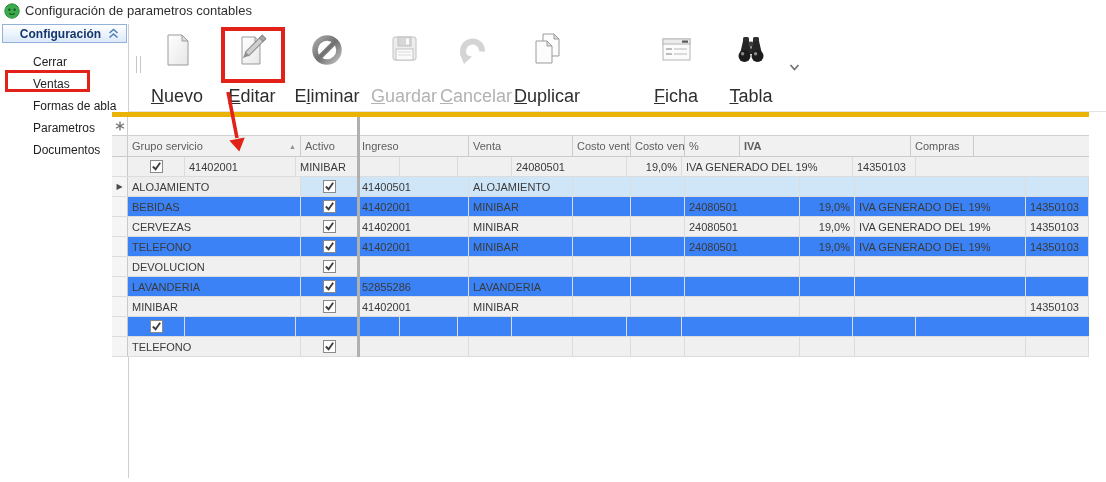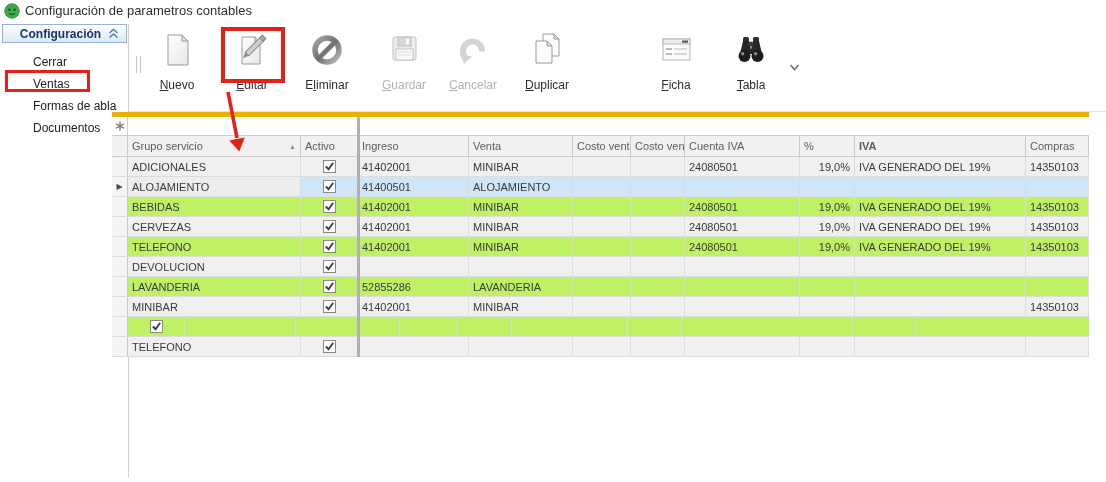--- a/index.html
+++ b/index.html
@@ -22,35 +22,35 @@
   .side-item { height:22px; line-height:22px; padding-left:33px; font-size:12px; color:#1d1d1d; cursor:pointer; white-space:nowrap; }
 
   .vline { position:absolute; left:128px; top:24px; width:1px; height:454px; background:#cfcfcf; }
 
   
   .gripper { position:absolute; top:56px; width:5px; height:17px;
     border-left:1px solid #c6c6c6; border-right:1px solid #c6c6c6; }
   .tb-bottom { position:absolute; left:129px; top:111px; width:977px; height:1px; background:#e3e3e3; }
   .tbtn { position:absolute; top:30px; width:66px; height:78px; text-align:center; cursor:pointer; }
   .tbtn .ticon { display:inline-block; width:34px; height:40px; }
-  .tbtn .tlabel { display:block; margin-top:4px; font-size:12px; color:#2e2e2e; white-space:nowrap; }
+  .tbtn .tlabel { display:block; margin-top:12px; font-size:18px; color:#2e2e2e; white-space:nowrap; }
   .tbtn.disabled { cursor:default; }
   .tbtn.disabled .tlabel { color:#b2b2b2; }
   .overflow-chev { position:absolute; left:789px; top:58px; width:12px; height:10px; cursor:pointer; }
 
   
   .grid { position:absolute; left:112px; top:112px; width:977px; border-top:5px solid #eab308;
     font-size:11px; color:#3a3a3a; }
   .g-star { display:flex; height:19px; border-bottom:1px solid #cfcfcf; background:#fff; }
   .g-star-ind { width:16px; border-right:1px solid #cfcfcf; display:flex; align-items:center; justify-content:center; }
   .g-head { display:flex; height:21px; background:#f1f1f1; border-bottom:1px solid #cbcbcb; }
   .g-h { border-right:1px solid #cbcbcb; padding:0 4px; display:flex; align-items:center; color:#5d5d5d; white-space:nowrap; overflow:hidden; cursor:pointer; }
   .g-h .sort { margin-left:auto; font-size:7px; color:#8f8f8f; }
   .g-h-ind { width:16px; background:#f1f1f1; border-right:1px solid #cbcbcb; }
-  .g-row { display:flex; height:20px; background:#bef264; border-bottom:1px solid #dcdcdc; cursor:pointer; }
+  .g-row { display:flex; height:20px; background:#3b82f6; border-bottom:1px solid #dcdcdc; cursor:pointer; }
   .g-row.alt { background:#f0f0f0; }
   .g-row.sel { background:#cfe6f8; }
   .g-ind { width:16px; background:#f5f5f5; border-right:1px solid #c9c9c9; display:flex; align-items:center; justify-content:center; font-size:8px; color:#4a4a4a; flex:none; }
   .g-c { border-right:1px solid #dcdcdc; padding:0 4px; display:flex; align-items:center; white-space:nowrap; overflow:hidden; }
   .g-c.right { justify-content:flex-end; }
   .g-c.center { justify-content:center; }
   .g-c.focused { background:#ededed; }
   .cb { width:13px; height:13px; border:1px solid #8a8a8a; background:#fff; display:flex; align-items:center; justify-content:center; }
   .thick-div { position:absolute; left:245px; top:0; width:3px; height:240px; background:#b0b0b0; }
 
@@ -81,20 +81,21 @@
       <svg width="11" height="11" viewBox="0 0 11 11">
         <polyline points="1.5,5 5.5,1.5 9.5,5" fill="none" stroke="#4f7fb8" stroke-width="1.6"></polyline>
         <polyline points="1.5,9.5 5.5,6 9.5,9.5" fill="none" stroke="#4f7fb8" stroke-width="1.6"></polyline>
       </svg>
     </span>
   </div>
   <div class="side-items">
     <div class="side-item">Cerrar</div>
     <div class="side-item">Ventas</div>
     <div class="side-item">Formas de abla</div>
+    <div class="side-item">Parametros</div>
     <div class="side-item">Documentos</div>
   </div>
 
   <div class="vline"></div>
 
   <div class="gripper" style="left:136px"></div>
 
   <div class="tbtn" style="left:144px">
     <span class="ticon">
       <svg width="34" height="40" viewBox="0 0 34 40">
@@ -243,36 +244,32 @@
         </div>
         <div class="g-h" style="width: 104px;">
           <span>Venta</span>
         </div>
         <div class="g-h" style="width: 58px;">
           <span>Costo venta</span>
         </div>
         <div class="g-h" style="width: 54px;">
           <span>Costo ven</span>
         </div>
-        <div class="g-h" style="width: 115px;">
-          <span>Cuenta IVA</span>
-        </div>
         <div class="g-h" style="width: 55px;">
           <span>%</span>
         </div>
         <div class="g-h" style="width: 171px; font-weight: bold;">
           <span>IVA</span>
         </div>
         <div class="g-h" style="width: 63px;">
           <span>Compras</span>
         </div>
       </div>
       <div class="g-row alt">
         <div class="g-ind"></div>
-        <div class="g-c" style="width: 173px;">ADICIONALES</div>
         <div class="g-c center" style="width: 57px;">
           <span class="cb">
             <svg width="11" height="11" viewBox="0 0 12 12">
               <path d="M2 6 l3 3 5 -7" stroke="#3d3d3d" stroke-width="2" fill="none"></path>
             </svg>
           </span>
         </div>
         <div class="g-c" style="width: 111px;">41402001</div>
         <div class="g-c" style="width: 104px;">MINIBAR</div>
         <div class="g-c" style="width: 58px;"></div>

